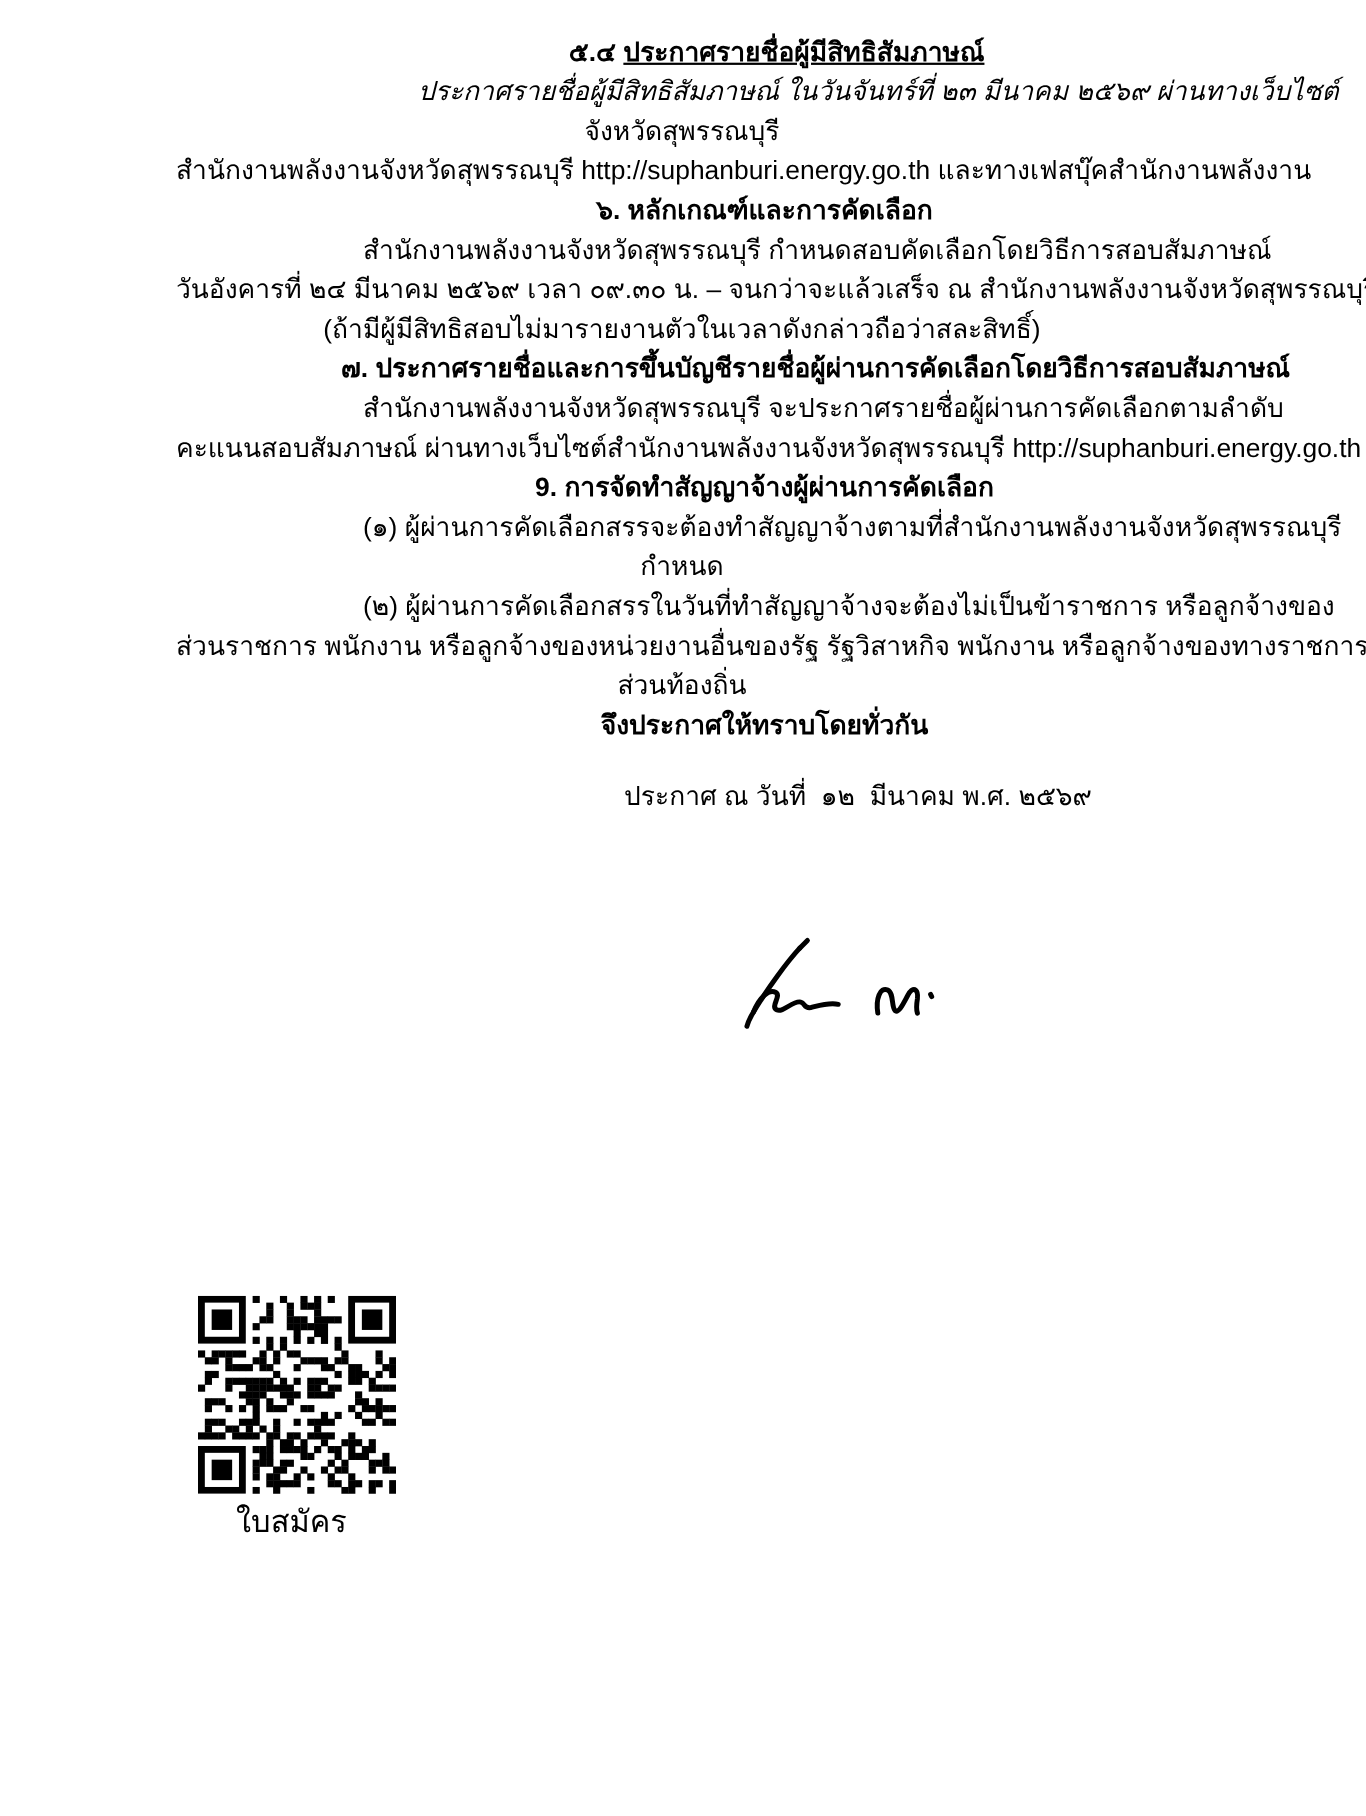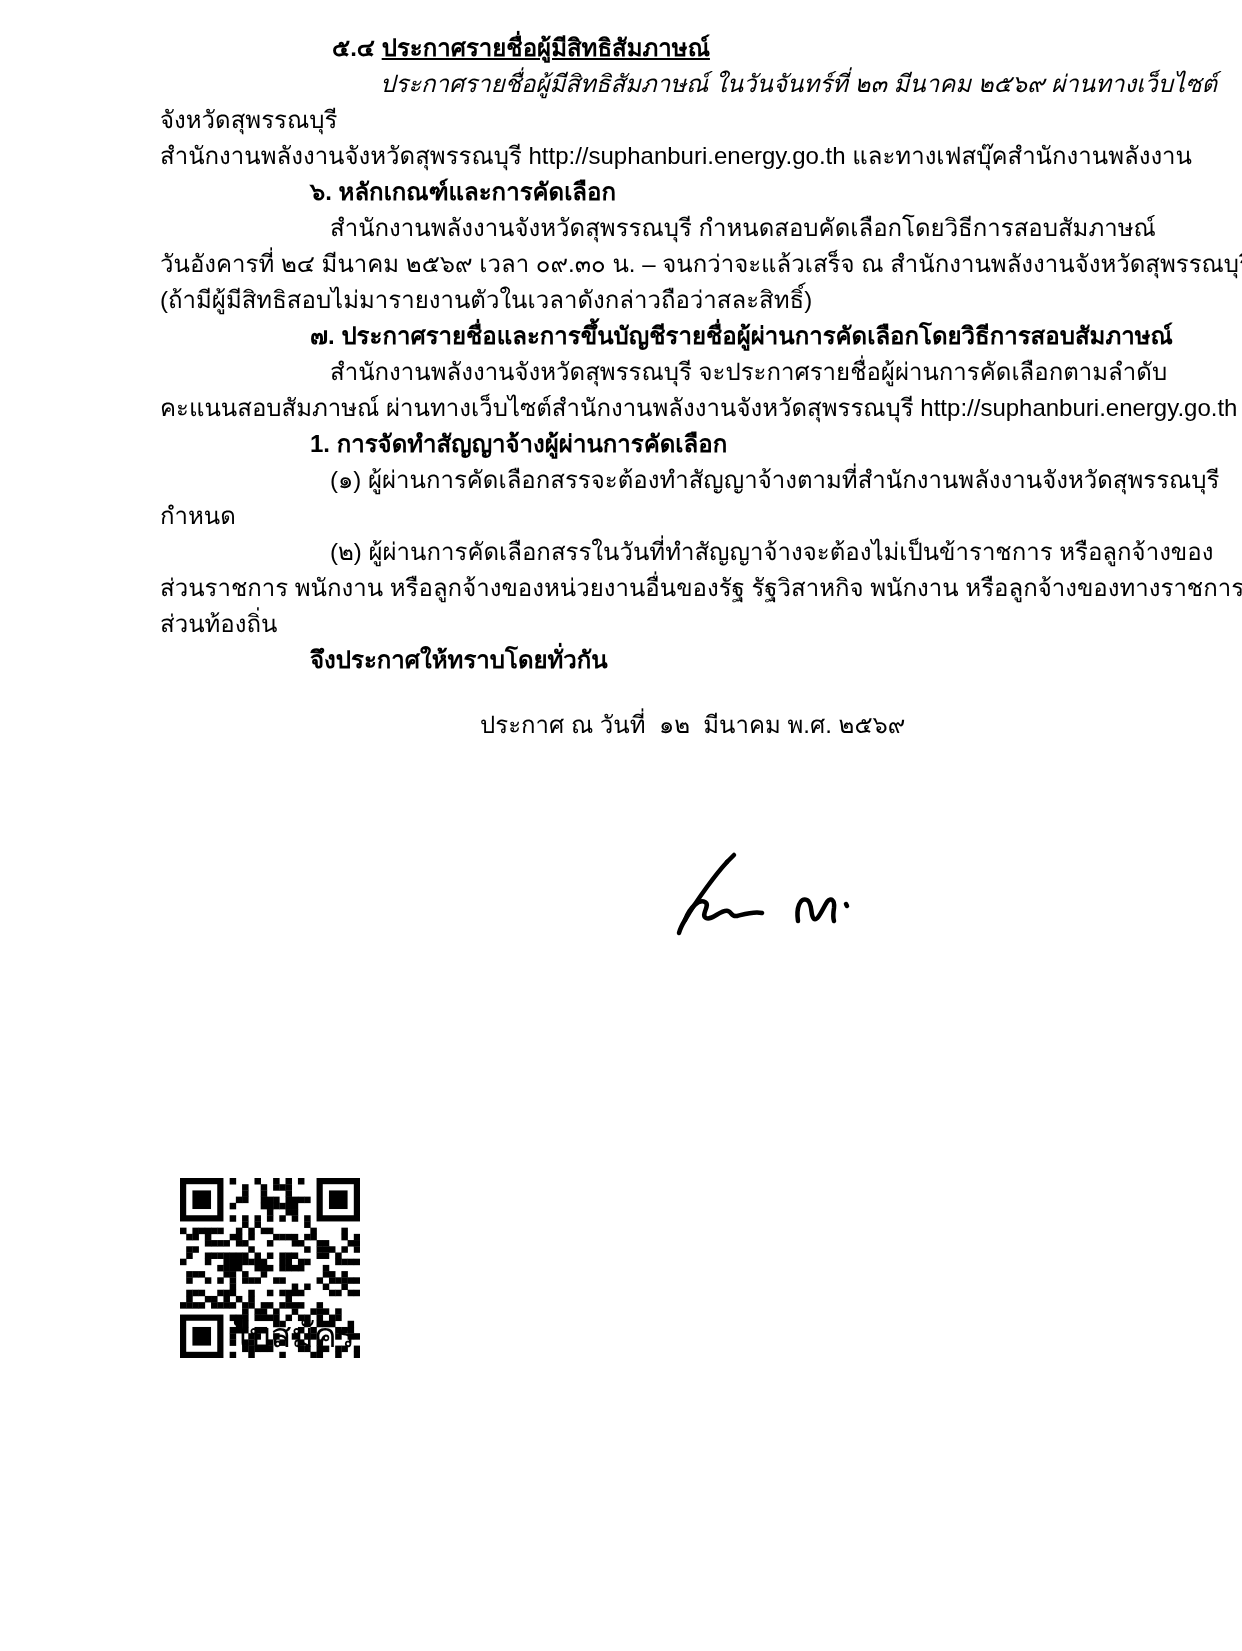--- a/index.html
+++ b/index.html
@@ -10,36 +10,36 @@
     color:#000000;
     font-family:"Liberation Sans","DejaVu Sans",sans-serif;
     font-size:24px;
     overflow:hidden;
   }
   .textcol{
     position:absolute;
     left:160px;top:30px;
     width:920px;
   }
-  .ln{line-height:36px;white-space:nowrap;}
+  .ln{line-height:36px;white-space:nowrap;text-align:center;}
   .ind-h54{padding-left:172px;font-weight:bold;}
   .ind-p54{padding-left:220px;font-style:italic;}
   .ind-h{padding-left:150px;font-weight:bold;}
   .ind-p{padding-left:170px;}
   .u{text-decoration:underline;}
   .date-line{margin-top:29px;padding-left:320px;white-space:pre;}
   .sign-block{
     position:absolute;left:500px;top:940px;width:440px;
     text-align:center;line-height:36px;
   }
   .signature-svg{position:absolute;left:630px;top:820px;}
   .qr-wrap{position:absolute;left:180px;top:1178px;width:180px;height:180px;}
   .qr-caption{
-    position:absolute;left:175px;top:1317px;width:180px;
-    text-align:right;font-size:34px;line-height:36px;
+    position:absolute;left:175px;top:1366px;width:180px;
+    text-align:center;font-size:28px;line-height:36px;
   }
 </style>
 </head>
 <body>
 
 <div class="page">
 
   <div class="textcol">
 
     <div class="ln ind-h54"><span>๕.๔</span> <span class="u">ประกาศรายชื่อผู้มีสิทธิสัมภาษณ์</span></div>
@@ -50,21 +50,21 @@
 
     <div class="ln ind-h">๖. หลักเกณฑ์และการคัดเลือก</div>
     <div class="ln ind-p">สำนักงานพลังงานจังหวัดสุพรรณบุรี กำหนดสอบคัดเลือกโดยวิธีการสอบสัมภาษณ์</div>
     <div class="ln">วันอังคารที่ ๒๔ มีนาคม ๒๕๖๙ เวลา ๐๙.๓๐ น. – จนกว่าจะแล้วเสร็จ ณ สำนักงานพลังงานจังหวัดสุพรรณบุรี</div>
     <div class="ln">(ถ้ามีผู้มีสิทธิสอบไม่มารายงานตัวในเวลาดังกล่าวถือว่าสละสิทธิ์)</div>
 
     <div class="ln ind-h">๗. ประกาศรายชื่อและการขึ้นบัญชีรายชื่อผู้ผ่านการคัดเลือกโดยวิธีการสอบสัมภาษณ์</div>
     <div class="ln ind-p">สำนักงานพลังงานจังหวัดสุพรรณบุรี จะประกาศรายชื่อผู้ผ่านการคัดเลือกตามลำดับ</div>
     <div class="ln">คะแนนสอบสัมภาษณ์ ผ่านทางเว็บไซต์สำนักงานพลังงานจังหวัดสุพรรณบุรี http://suphanburi.energy.go.th</div>
 
-    <div class="ln ind-h">1. การจัดทำสัญญาจ้างผู้ผ่านการคัดเลือก</div>
+    <div class="ln ind-h">9. การจัดทำสัญญาจ้างผู้ผ่านการคัดเลือก</div>
     <div class="ln ind-p">(๑) ผู้ผ่านการคัดเลือกสรรจะต้องทำสัญญาจ้างตามที่สำนักงานพลังงานจังหวัดสุพรรณบุรี</div>
     <div class="ln">กำหนด</div>
     <div class="ln ind-p">(๒) ผู้ผ่านการคัดเลือกสรรในวันที่ทำสัญญาจ้างจะต้องไม่เป็นข้าราชการ หรือลูกจ้างของ</div>
     <div class="ln">ส่วนราชการ พนักงาน หรือลูกจ้างของหน่วยงานอื่นของรัฐ รัฐวิสาหกิจ พนักงาน หรือลูกจ้างของทางราชการ</div>
     <div class="ln">ส่วนท้องถิ่น</div>
 
     <div class="ln ind-h" style="font-weight:bold;">จึงประกาศให้ทราบโดยทั่วกัน</div>
 
     <div class="ln date-line">ประกาศ ณ วันที่  ๑๒  มีนาคม พ.ศ. ๒๕๖๙</div>
   </div>

